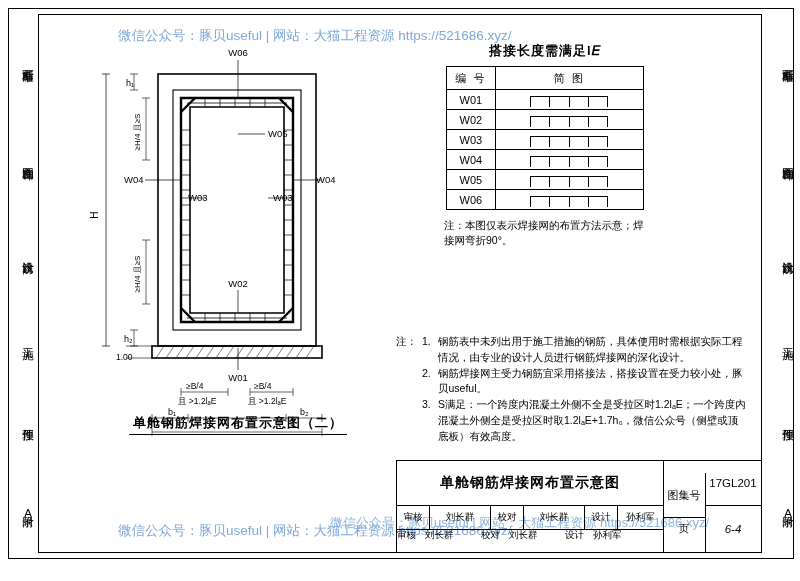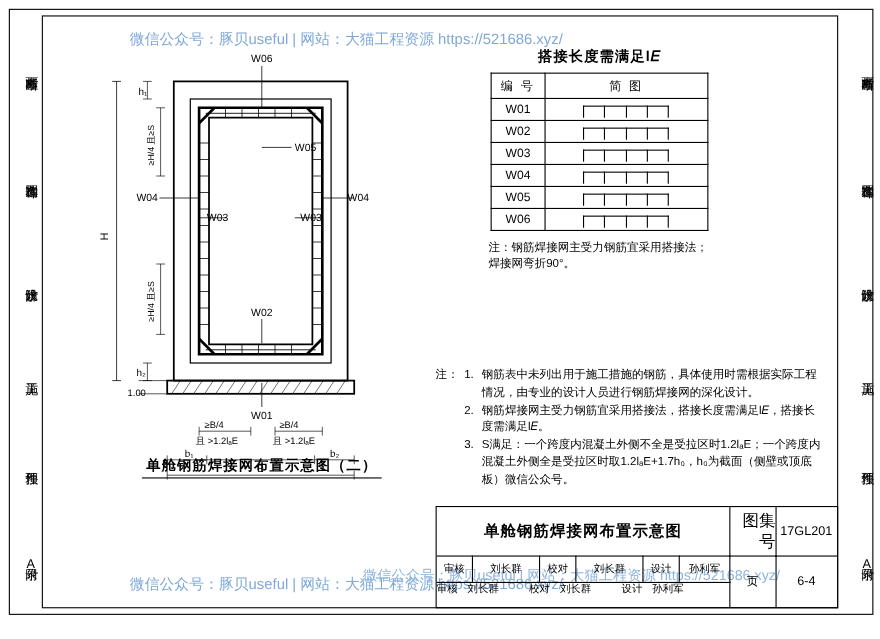--- a/index.html
+++ b/index.html
@@ -55,34 +55,34 @@
   
   .caption{position:absolute;left:88px;top:414px;width:300px;text-align:center;font-size:13px;
            font-weight:bold;letter-spacing:1px;}
   .caption .u{display:inline-block;border-bottom:1.5px solid #000;padding:0 4px 2px 4px;}
 
   
   .titleblock{position:absolute;left:396px;top:460px;width:364px;height:91px;border:1px solid #000;}
   .tb-main{position:absolute;left:0;top:0;width:266px;height:44px;border-right:1px solid #000;
            border-bottom:1px solid #000;display:flex;align-items:center;justify-content:center;
            font-size:14px;font-weight:bold;letter-spacing:1px;}
-  .tb-imgno{position:absolute;left:266px;top:0;width:42px;height:44px;border-right:1px solid #000;
+  .tb-imgno{position:absolute;left:266px;top:12px;width:42px;height:44px;border-right:1px solid #000;
             border-bottom:1px solid #000;display:flex;align-items:center;justify-content:center;
-            font-size:15px;text-align:right;}
+            font-size:11px;text-align:right;}
   .tb-code{position:absolute;left:308px;top:0;width:56px;height:44px;border-bottom:1px solid #000;
            display:flex;align-items:center;justify-content:center;font-size:11.5px;}
   .tb-row{position:absolute;left:0;top:44px;width:266px;height:24px;border-right:1px solid #000;
           border-bottom:1px solid #000;display:flex;font-size:9.5px;}
   .tb-row .c{border-right:1px solid #000;display:flex;align-items:center;justify-content:center;
              padding:0 2px;overflow:hidden;white-space:nowrap;}
   .tb-row .c:last-child{border-right:none;}
   .tb-page{position:absolute;left:266px;top:44px;width:42px;height:47px;border-right:1px solid #000;
            display:flex;align-items:center;justify-content:center;font-size:10.5px;}
   .tb-pageno{position:absolute;left:308px;top:44px;width:56px;height:47px;display:flex;
-             align-items:center;justify-content:center;font-size:11.5px;}
+             align-items:center;justify-content:center;font-size:11.5px;font-style:italic;}
   .tb-row2{position:absolute;left:0;top:68px;width:266px;height:23px;border-right:1px solid #000;
            display:flex;font-size:9.5px;}
 
   
   .svgtxt{font-family:"Liberation Sans","DejaVu Sans",sans-serif;}
 </style>
 </head>
 <body>
 
 <div id="page">
@@ -372,38 +372,38 @@
                 <i class="l"></i>
                 <i class="m1"></i>
                 <i class="m2"></i>
                 <i class="m3"></i>
                 <i class="r"></i>
               </span>
             </td>
       </tr>
     </tbody>
       </table>
-    <div class="tbl-note">注：钢筋焊接网主受力钢筋宜采用搭接法；焊接网弯折90°。</div>
+    <div class="tbl-note">注：本图仅表示焊接网的布置方法示意；焊接网弯折90°。</div>
   </div>
 
   <div class="notes">
     <div class="row">
       <div class="lead">注：</div>
       <div class="num">1.</div>
       <div class="txt">钢筋表中未列出用于施工措施的钢筋，具体使用时需根据实际工程情况，由专业的设计人员进行钢筋焊接网的深化设计。</div>
     </div>
     <div class="row">
       <div class="lead"></div>
       <div class="num">2.</div>
-      <div class="txt">钢筋焊接网主受力钢筋宜采用搭接法，搭接长度需满足l𝐸，搭接长度需满足l𝐸。</div>
+      <div class="txt">钢筋焊接网主受力钢筋宜采用搭接法，搭接设置在受力较小处，豚贝useful。</div>
     </div>
     <div class="row">
       <div class="lead"></div>
       <div class="num">3.</div>
-      <div class="txt">S满足：一个跨度内混凝土外侧不全是受拉区时1.2lₐE；一个跨度内混凝土外侧全是受拉区时取1.2lₐE+1.7h₀，h₀为截面（侧壁或顶底板）微信公众号。</div>
+      <div class="txt">S满足：一个跨度内混凝土外侧不全是受拉区时1.2lₐE；一个跨度内混凝土外侧全是受拉区时取1.2lₐE+1.7h₀，微信公众号（侧壁或顶底板）有效高度。</div>
     </div>
   </div>
 
   <div class="titleblock">
     <div class="tb-main">单舱钢筋焊接网布置示意图</div>
     <div class="tb-imgno">图集号</div>
     <div class="tb-code">17GL201</div>
 
     <div class="tb-row">
       <div class="c" style="width:28px">审核</div>

